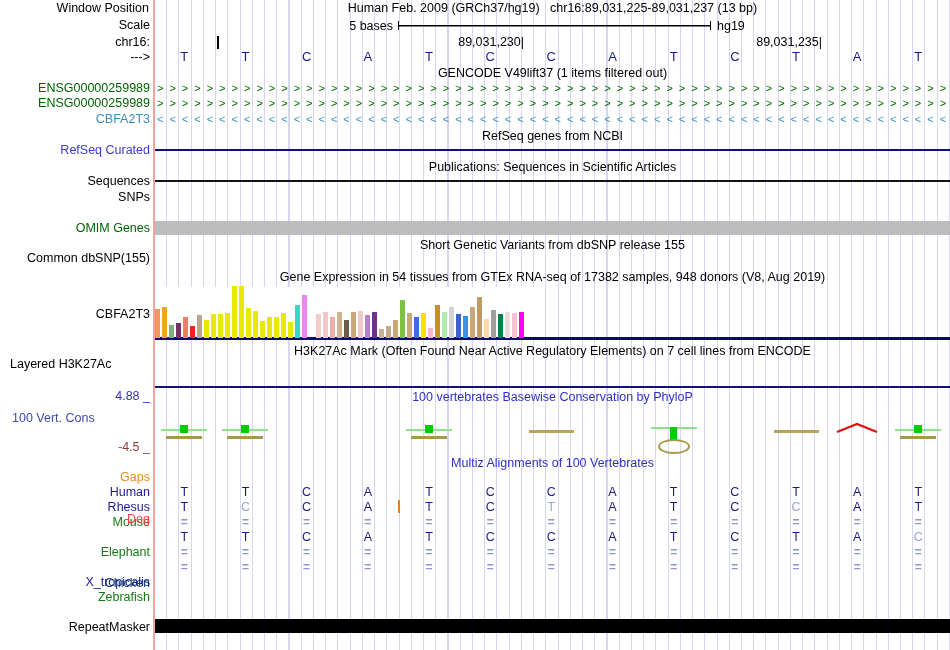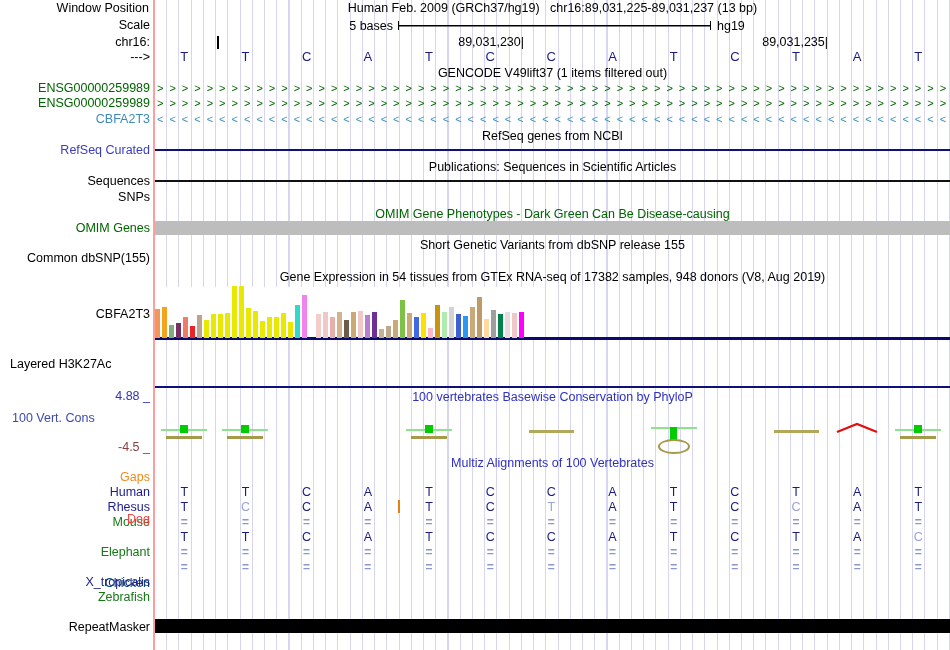--- a/index.html
+++ b/index.html
@@ -32,21 +32,21 @@
   .ph-khaki2{position:absolute;width:45px;height:3px;background:#b3a75a;}
   .ph-ring{position:absolute;width:28px;height:11px;border:2.5px solid #a59a4a;border-radius:50%;}
   .ph-caret{position:absolute;width:46px;height:13px;}
   #scale-label{position:absolute;right:557px;top:19px;font-size:12.5px;white-space:pre;}
   #scale-bracket{position:absolute;left:398px;top:21px;width:311px;height:9px;
                  border-left:1.5px solid #000;border-right:1.5px solid #000;
                  background:linear-gradient(#000,#000) center/100% 1.5px no-repeat;}
   #scale-hg19{position:absolute;left:717px;top:19px;font-size:12.5px;}
   #chr-tick{position:absolute;left:217px;top:36px;width:1.5px;height:13px;background:#000;}
   #coord-left{position:absolute;right:426px;top:35px;font-size:12.5px;}
-  #coord-right{position:absolute;right:122px;top:35px;font-size:12.5px;}
+  #coord-right{position:absolute;right:128px;top:35px;font-size:12.5px;}
   #gap-tick{position:absolute;left:398px;top:500px;width:2px;height:13px;background:#e87d1e;}
 </style>
 </head>
 <body>
 
 <div id="stage">
   <div class="grid"></div>
   <div class="pink"></div>
 
   <span id="scale-label">5 bases</span>
@@ -89,23 +89,23 @@
     <div class="lbl" style="top: 512px; color: #ef4444; right: 800px;">Dog</div>
     <div class="lbl" style="top: 545px; color: rgb(21, 120, 21); right: 800px;">Elephant</div>
     <div class="lbl" style="top: 576px; color: #0c4a6e; right: 800px;">Chicken</div>
     <div class="lbl" style="top: 575px; color: rgb(27, 27, 142); right: 800px;">X_tropicalis</div>
     <div class="lbl" style="top: 590px; color: rgb(21, 120, 21); right: 800px;">Zebrafish</div>
     <div class="lbl" style="top: 620px; color: rgb(0, 0, 0); right: 800px;">RepeatMasker</div>
     <div class="ctitle" style="top: 1px; color: rgb(0, 0, 0);">Human Feb. 2009 (GRCh37/hg19)   chr16:89,031,225-89,031,237 (13 bp)</div>
     <div class="ctitle" style="top: 66px; color: rgb(0, 0, 0);">GENCODE V49lift37 (1 items filtered out)</div>
     <div class="ctitle" style="top: 160px; color: rgb(0, 0, 0);">Publications: Sequences in Scientific Articles</div>
     <div class="ctitle" style="top: 129px; color: rgb(0, 0, 0);">RefSeq genes from NCBI</div>
-    <div class="ctitle" style="top: 207px; color: rgb(0, 100, 0);">OMIM Gene Phenotypes - Dark Green Can Be Disease-causing</div>
     <div class="ctitle" style="top: 238px; color: rgb(0, 0, 0);">Short Genetic Variants from dbSNP release 155</div>
     <div class="ctitle" style="top: 270px; color: rgb(0, 0, 0);">Gene Expression in 54 tissues from GTEx RNA-seq of 17382 samples, 948 donors (V8, Aug 2019)</div>
+    <div class="ctitle" style="top: 344px; color: rgb(0, 0, 0);">H3K27Ac Mark (Often Found Near Active Regulatory Elements) on 7 cell lines from ENCODE</div>
     <div class="ctitle" style="top: 390px; color: rgb(48, 48, 192);">100 vertebrates Basewise Conservation by PhyloP</div>
     <div class="ctitle" style="top: 456px; color: rgb(48, 48, 192);">Multiz Alignments of 100 Vertebrates</div>
     <div class="base" style="left: 184.3px; top: 50px;">T</div>
     <div class="base" style="left: 245.47px; top: 50px;">T</div>
     <div class="base" style="left: 306.64px; top: 50px;">C</div>
     <div class="base" style="left: 367.81px; top: 50px;">A</div>
     <div class="base" style="left: 428.98px; top: 50px;">T</div>
     <div class="base" style="left: 490.15px; top: 50px;">C</div>
     <div class="base" style="left: 551.32px; top: 50px;">C</div>
     <div class="base" style="left: 612.49px; top: 50px;">A</div>

